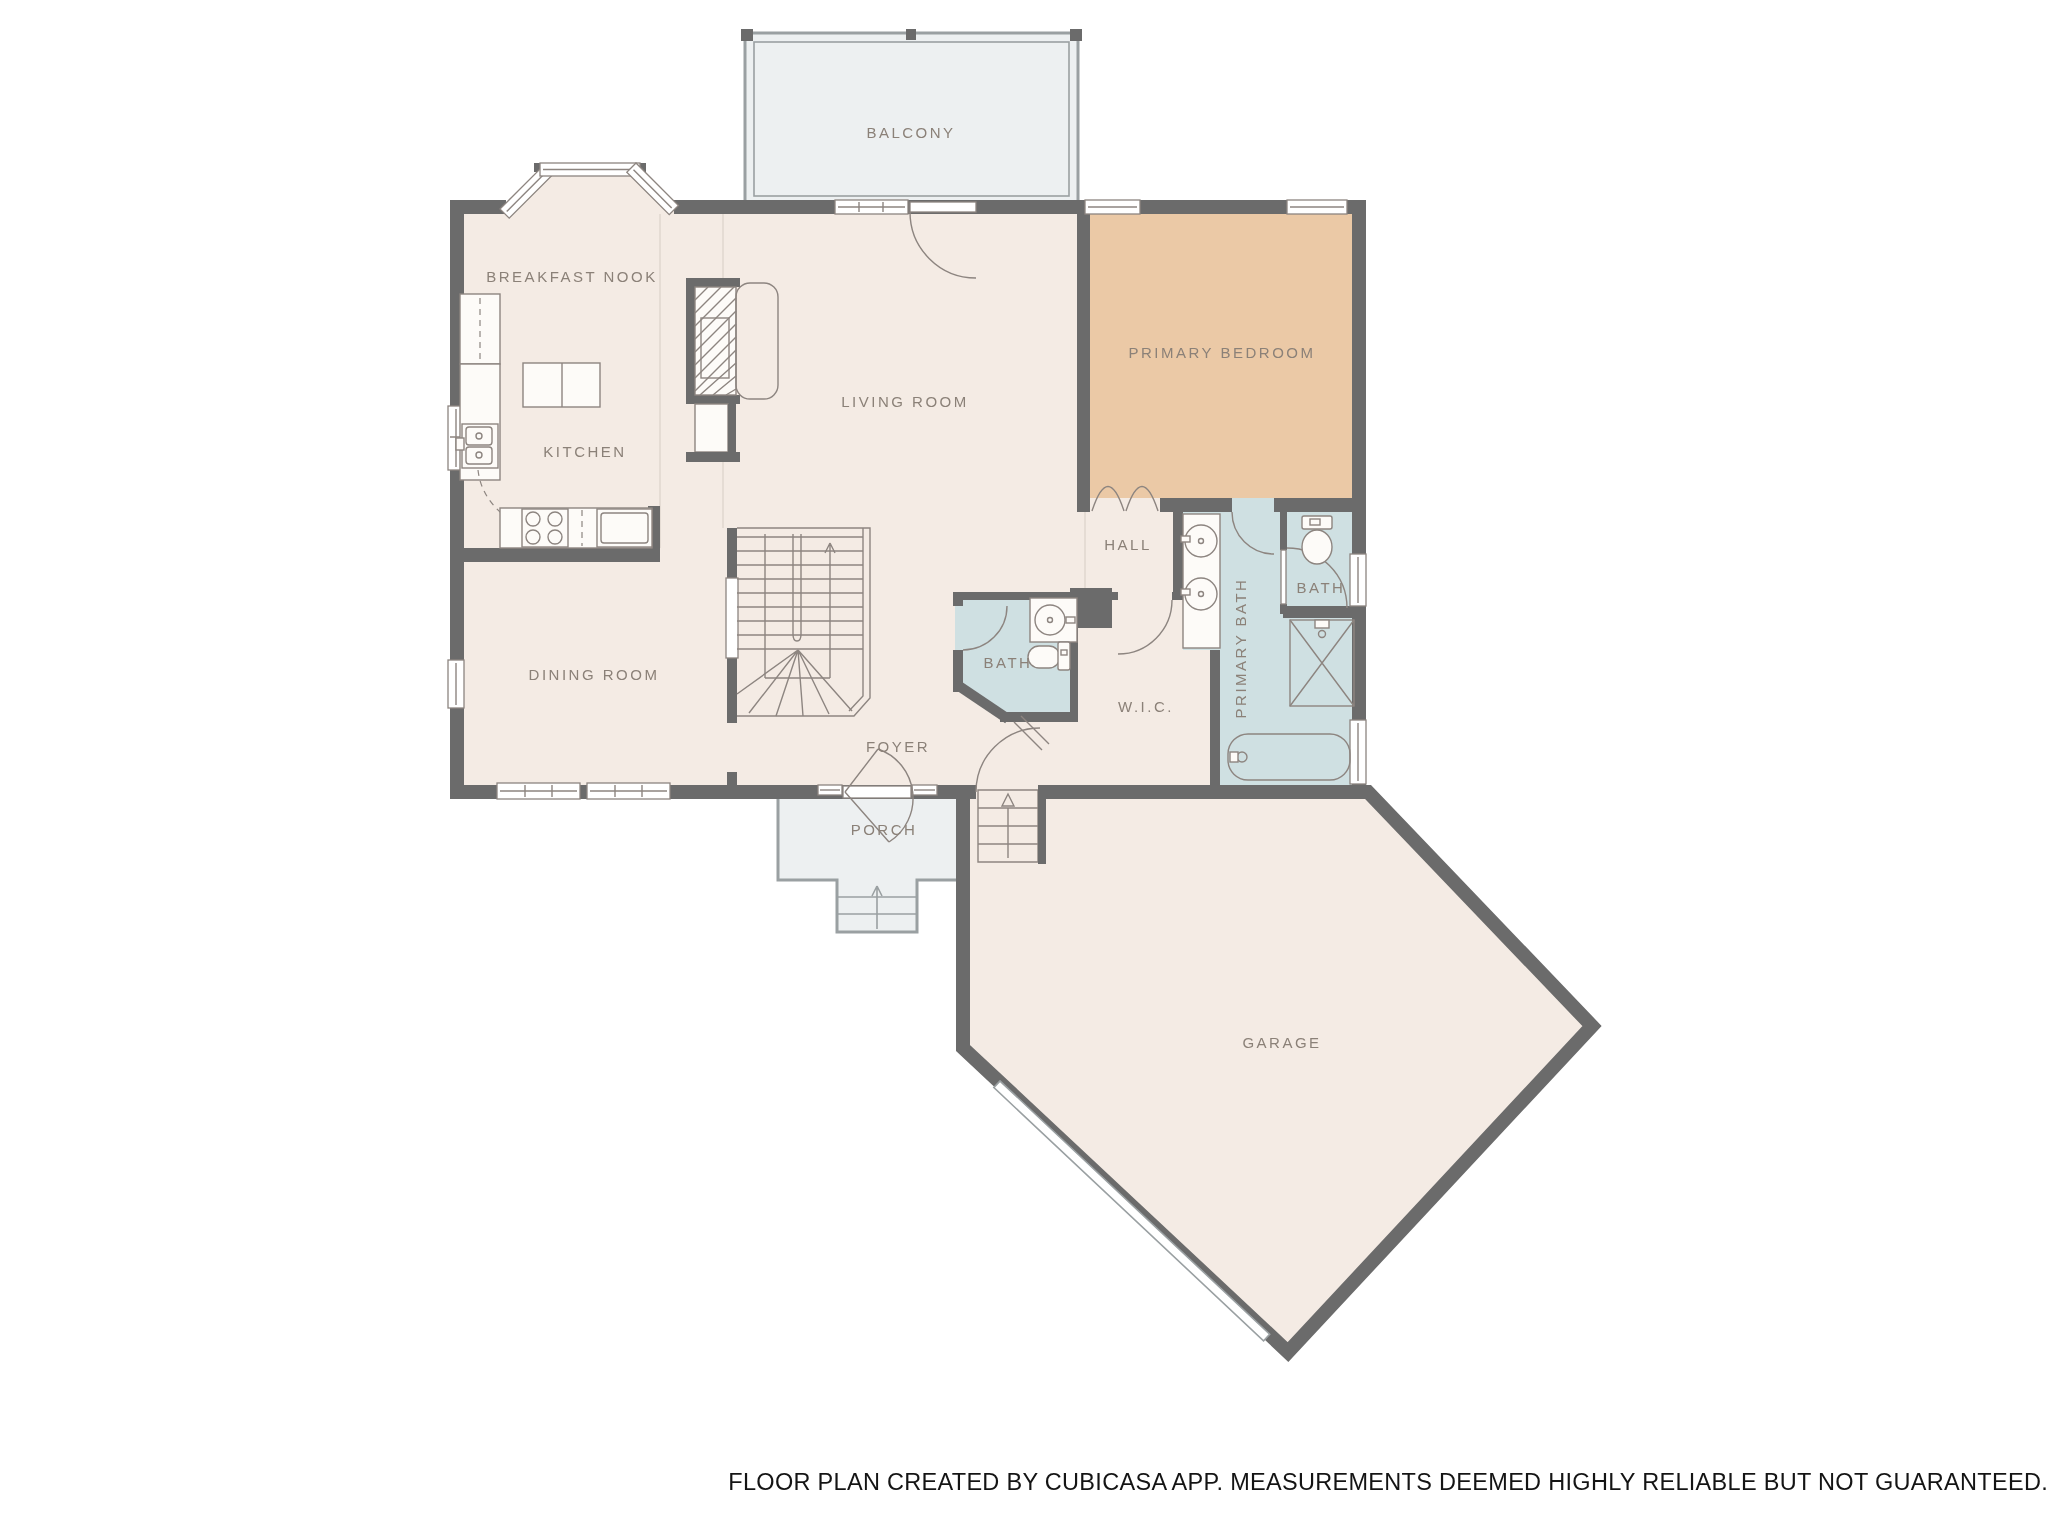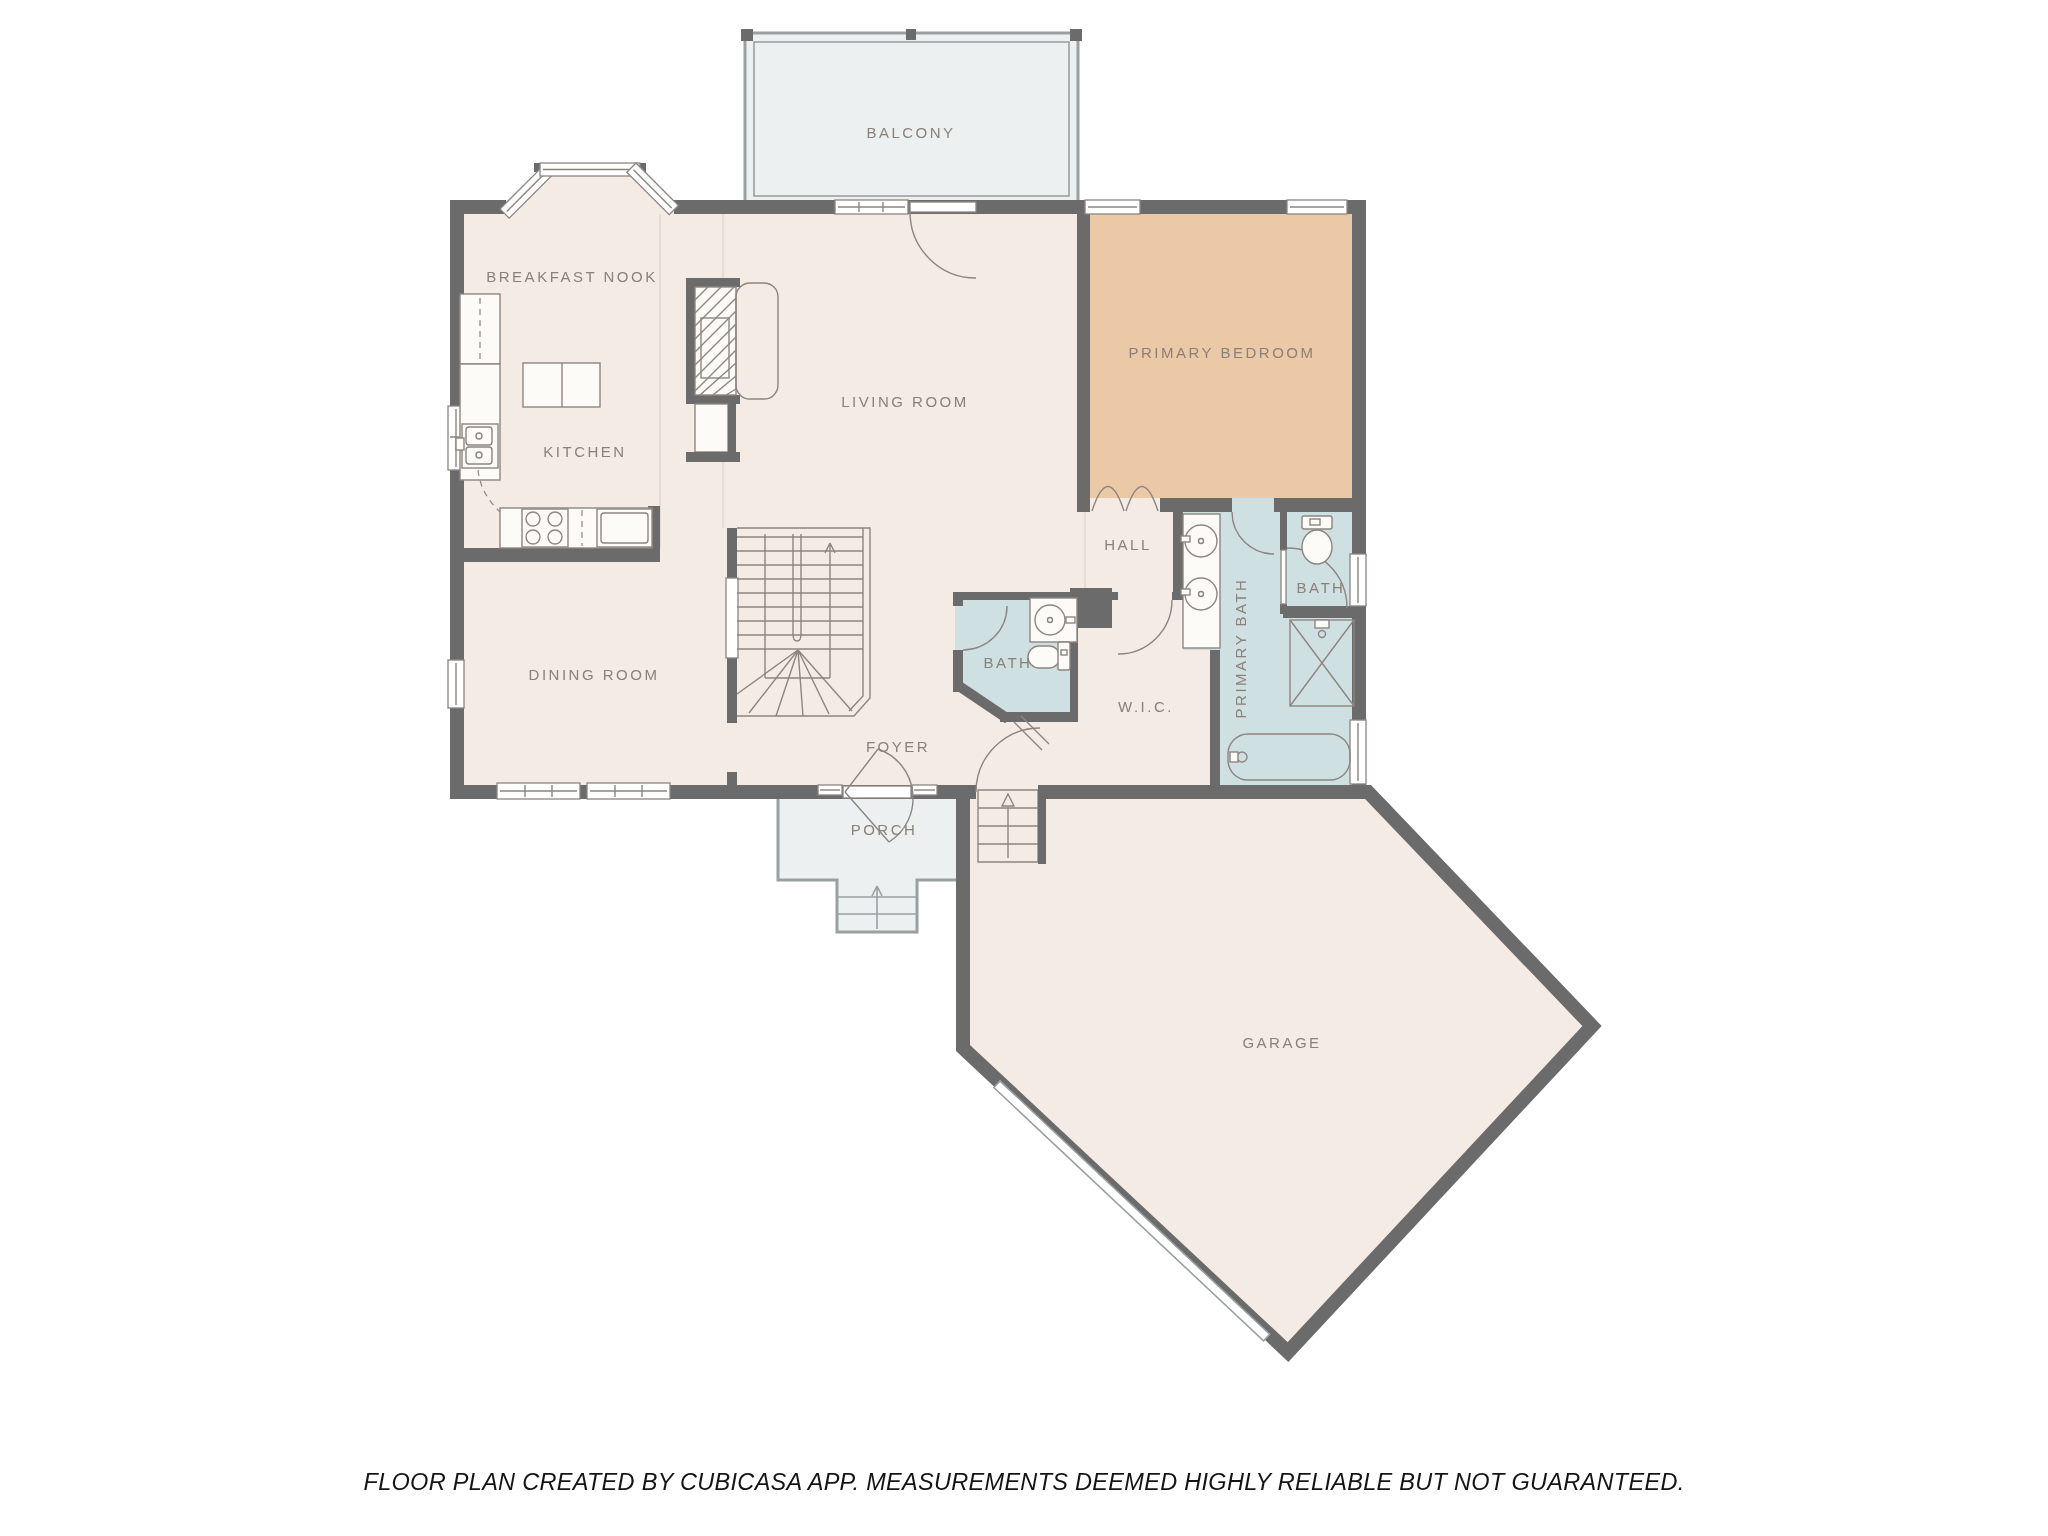--- a/index.html
+++ b/index.html
@@ -10,22 +10,22 @@
   .bed{fill:var(--bedroom);}
   .bathf{fill:var(--bath);}
   .out{fill:var(--outdoor);stroke:var(--outdoor_line);stroke-width:3;}
   .outline{fill:none;stroke:var(--outdoor_line);stroke-width:1.6;}
   .thin{fill:none;stroke:var(--line);stroke-width:1.4;}
   .thinf{fill:#fdfbf8;stroke:var(--line);stroke-width:1.4;}
   .win{fill:#ffffff;stroke:var(--line);stroke-width:1.3;}
   .dash{fill:none;stroke:var(--line);stroke-width:1.2;stroke-dasharray:6 5;}
   .seam{stroke:var(--seam);stroke-width:2;}
   .lbl{fill:var(--label);font-family:"Liberation Sans",sans-serif;font-size:15px;letter-spacing:2.5px;text-anchor:middle;}
-  .footer{position:absolute;left:0;top:1469px;width:100%;text-align:center;
-          font-family:"Liberation Sans",sans-serif;font-size:23.5px;letter-spacing:.3px;color:var(--footer_text);font-style:italic;}
+  .footer{position:absolute;left:0;top:1469px;width:100%;text-align:right;
+          font-family:"Liberation Sans",sans-serif;font-size:23.5px;letter-spacing:.3px;color:var(--footer_text);}
 </style>
 </head>
 <body>
 
 <div id="stage">
 <svg width="2048" height="1536" viewBox="0 0 2048 1536">
 
   <g>
     <rect class="out" x="745" y="33" width="333" height="172"></rect>
     <rect class="outline" x="754" y="42" width="315" height="154"></rect>

